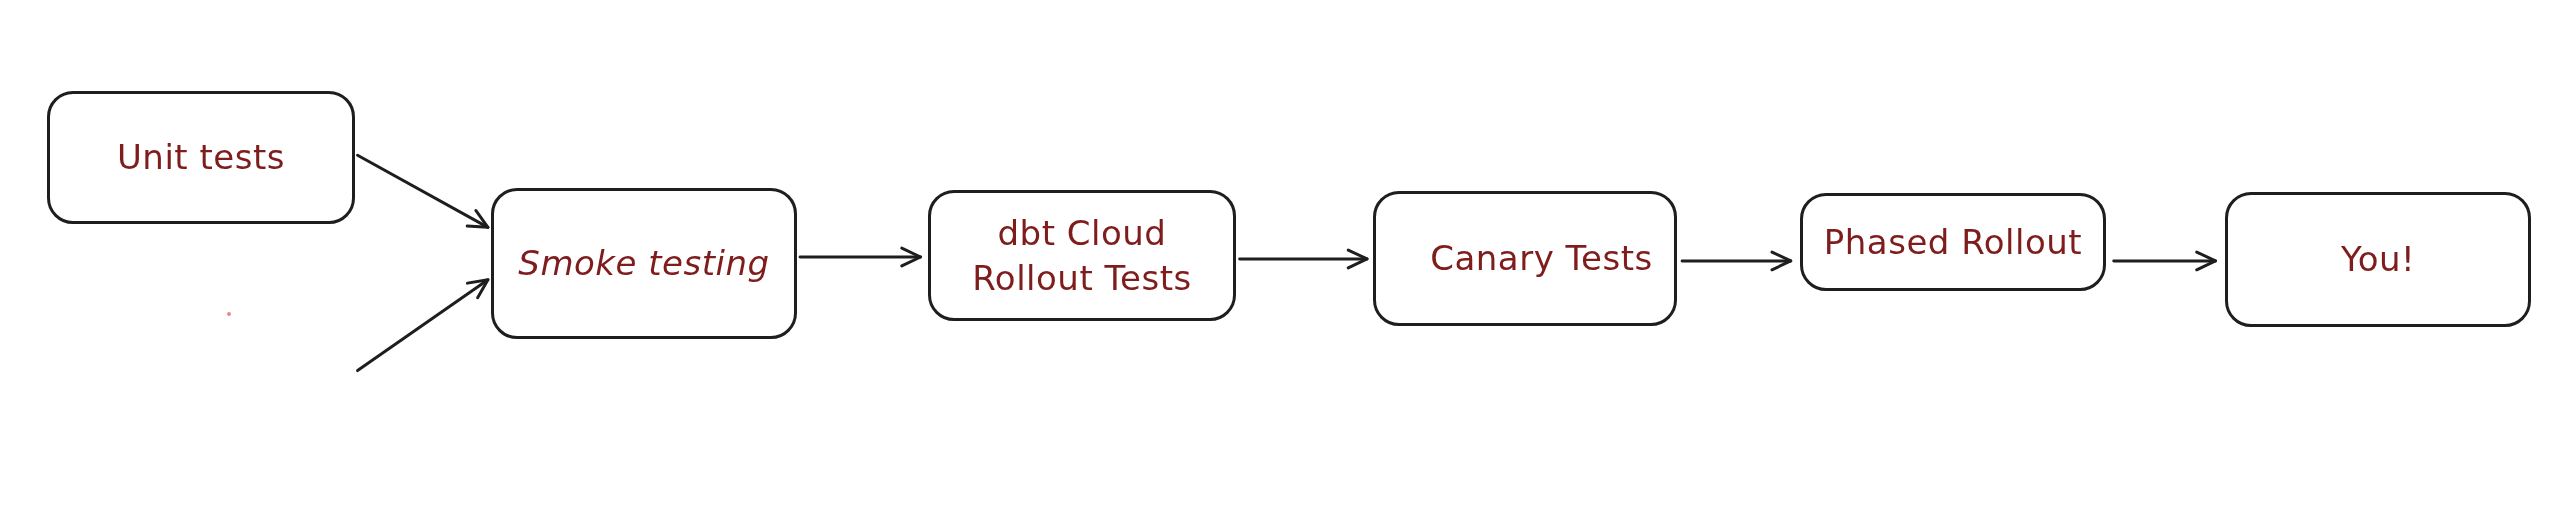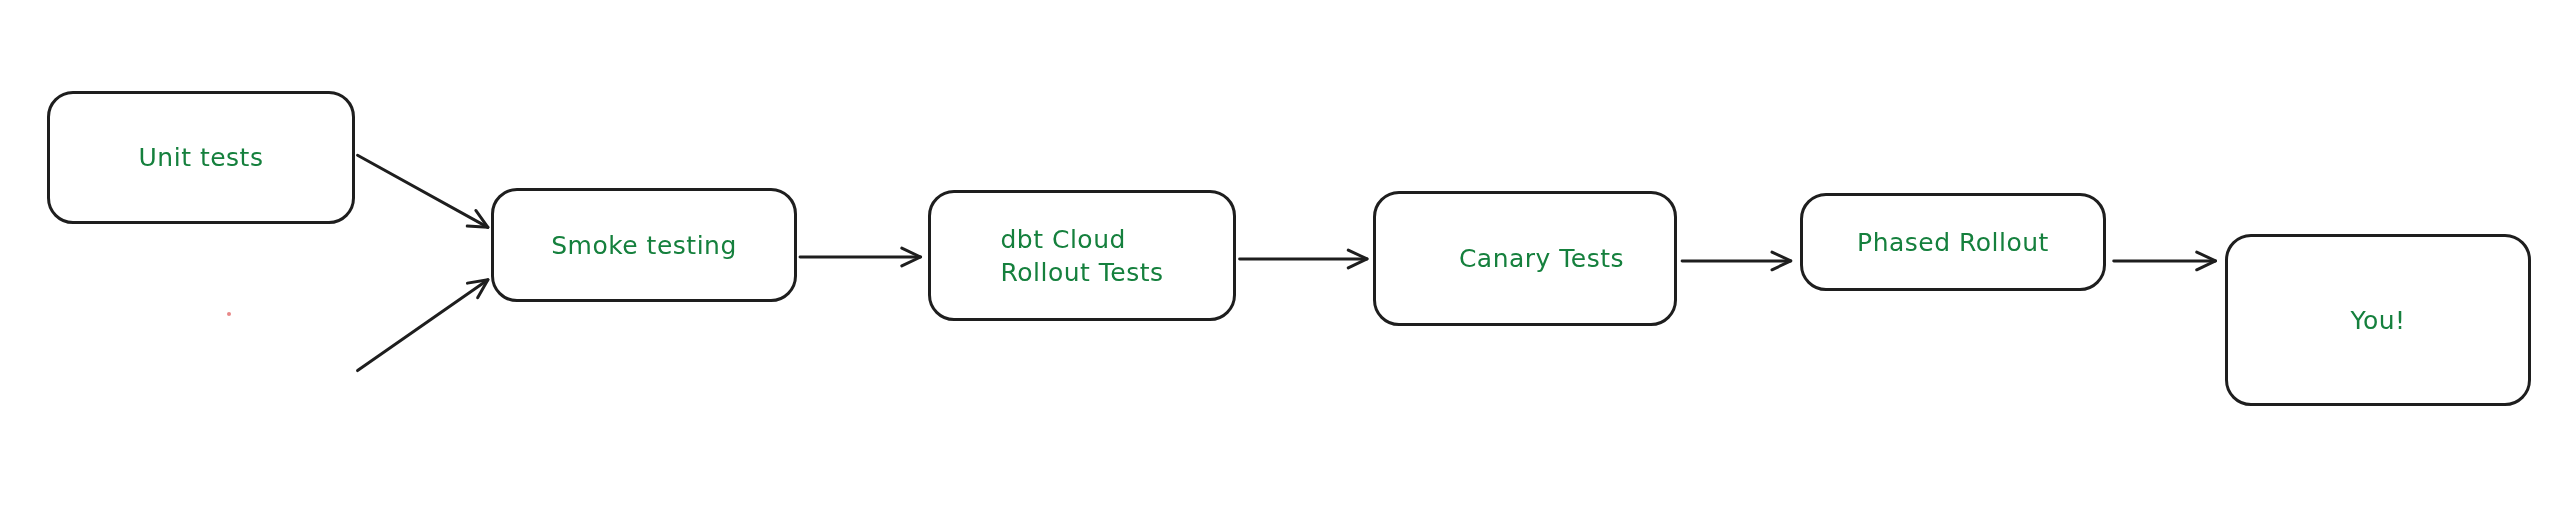--- a/index.html
+++ b/index.html
@@ -19,23 +19,24 @@
   }
   .node {
     position: absolute;
     box-sizing: border-box;
     background: #ffffff;
     border: 3.5px solid #1e1e1e;
     border-radius: 26px;
     display: flex;
     align-items: center;
     justify-content: center;
-    color: #15803d;
-    font-size: 25px;
+    color: #7f1d1d;
+    font-size: 34px;
     line-height: 1.32;
+    text-align: center;
   }
   .node-label {
     white-space: pre-line;
     padding: 0 12px;
     letter-spacing: 0.5px;
   }
   .stray-dot {
     position: absolute;
     left: 227px; top: 312px;
     width: 4px; height: 4px;
@@ -60,37 +61,37 @@
     <path d="M1255,262 L1384,262" fill="none" stroke="#1e1e1e" stroke-width="3" stroke-linecap="round" marker-end="url(#arrowhead)"></path>
     <path d="M1703,264 L1813,264" fill="none" stroke="#1e1e1e" stroke-width="3" stroke-linecap="round" marker-end="url(#arrowhead)"></path>
     <path d="M2140,264 L2243,264" fill="none" stroke="#1e1e1e" stroke-width="3" stroke-linecap="round" marker-end="url(#arrowhead)"></path>
   </svg>
 
   <div class="node" style="left:47px; top:91px; width:308px; height:133px;">
     <span class="node-label">Unit tests</span>
   </div>
 
 
-  <div class="node" style="left:491px; top:188px; width:306px; height:114px;">
+  <div class="node" style="left:491px; top:188px; width:306px; height:151px;font-style:italic;">
     <span class="node-label">Smoke testing</span>
   </div>
 
   <div class="node" style="left:928px; top:190px; width:308px; height:131px;">
     <span class="node-label">dbt Cloud
 Rollout Tests</span>
   </div>
 
   <div class="node" style="left:1373px; top:191px; width:304px; height:135px;padding-left:33px;">
     <span class="node-label">Canary Tests</span>
   </div>
 
   <div class="node" style="left:1800px; top:193px; width:306px; height:98px;">
     <span class="node-label">Phased Rollout</span>
   </div>
 
-  <div class="node" style="left:2225px; top:192px; width:306px; height:172px;margin-top:42px;">
+  <div class="node" style="left:2225px; top:192px; width:306px; height:135px;">
     <span class="node-label">You!</span>
   </div>
 
   <div class="stray-dot"></div>
 
 </div>
 
 
 </body></html>

